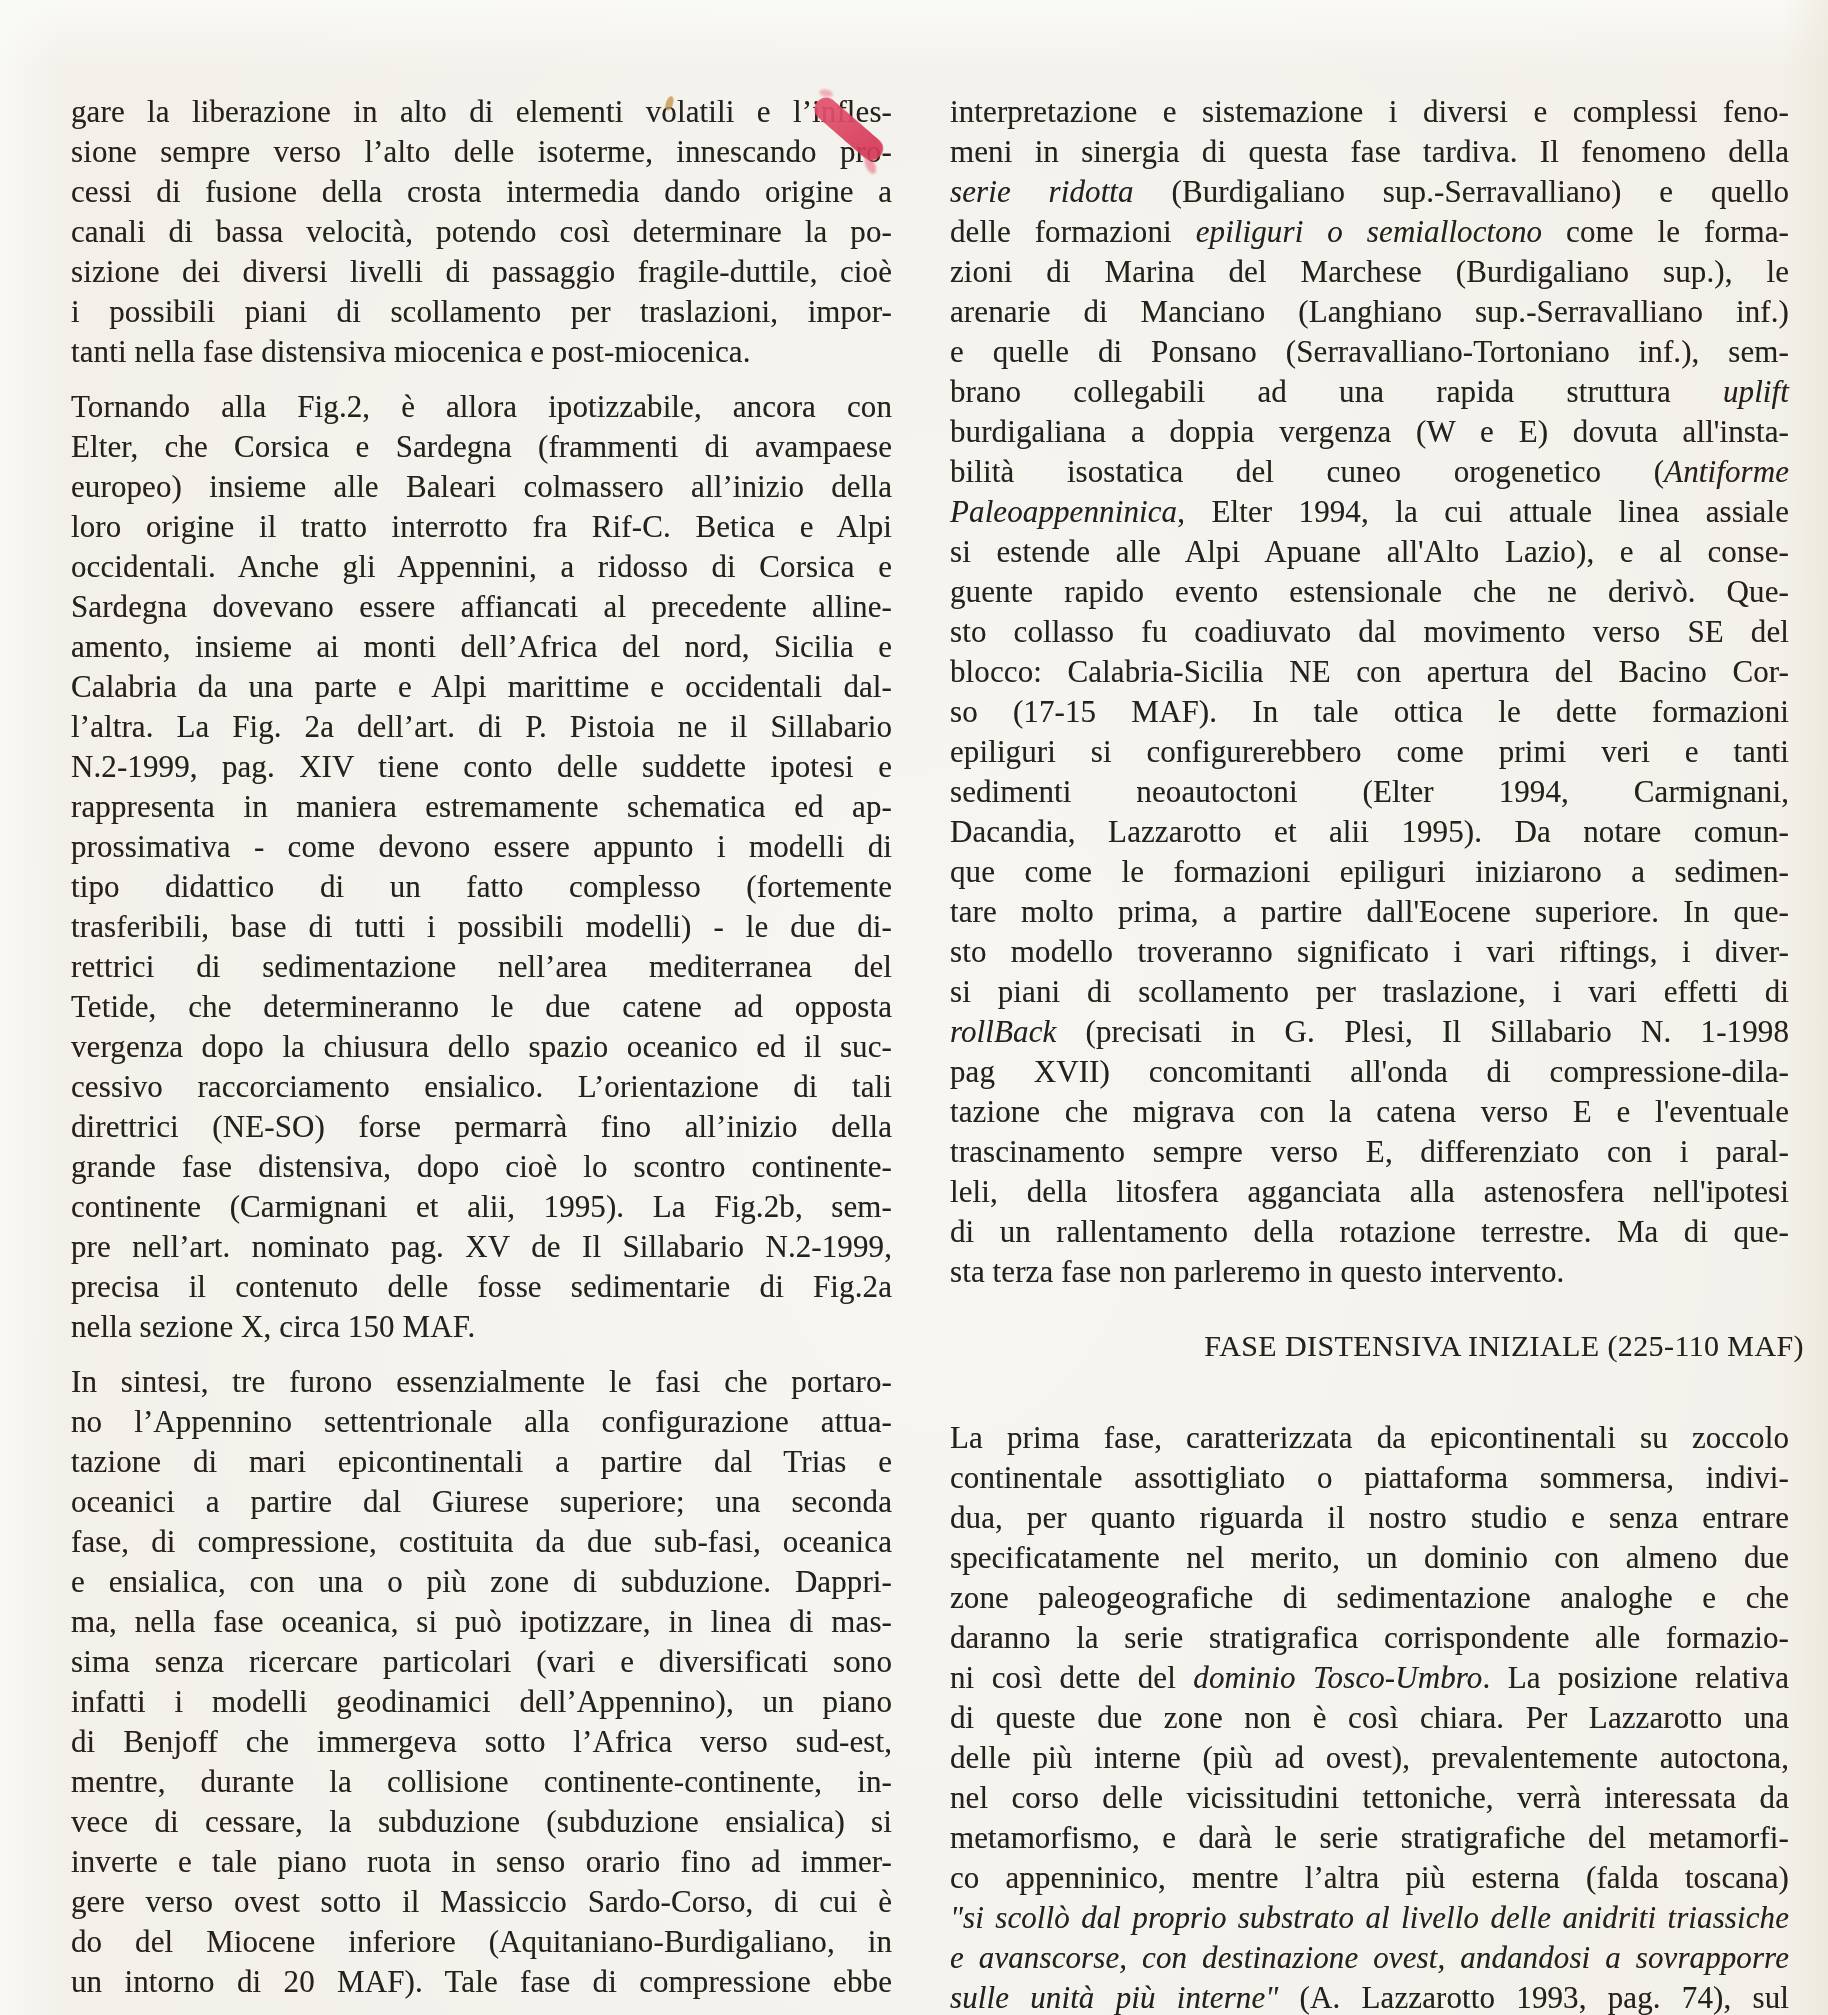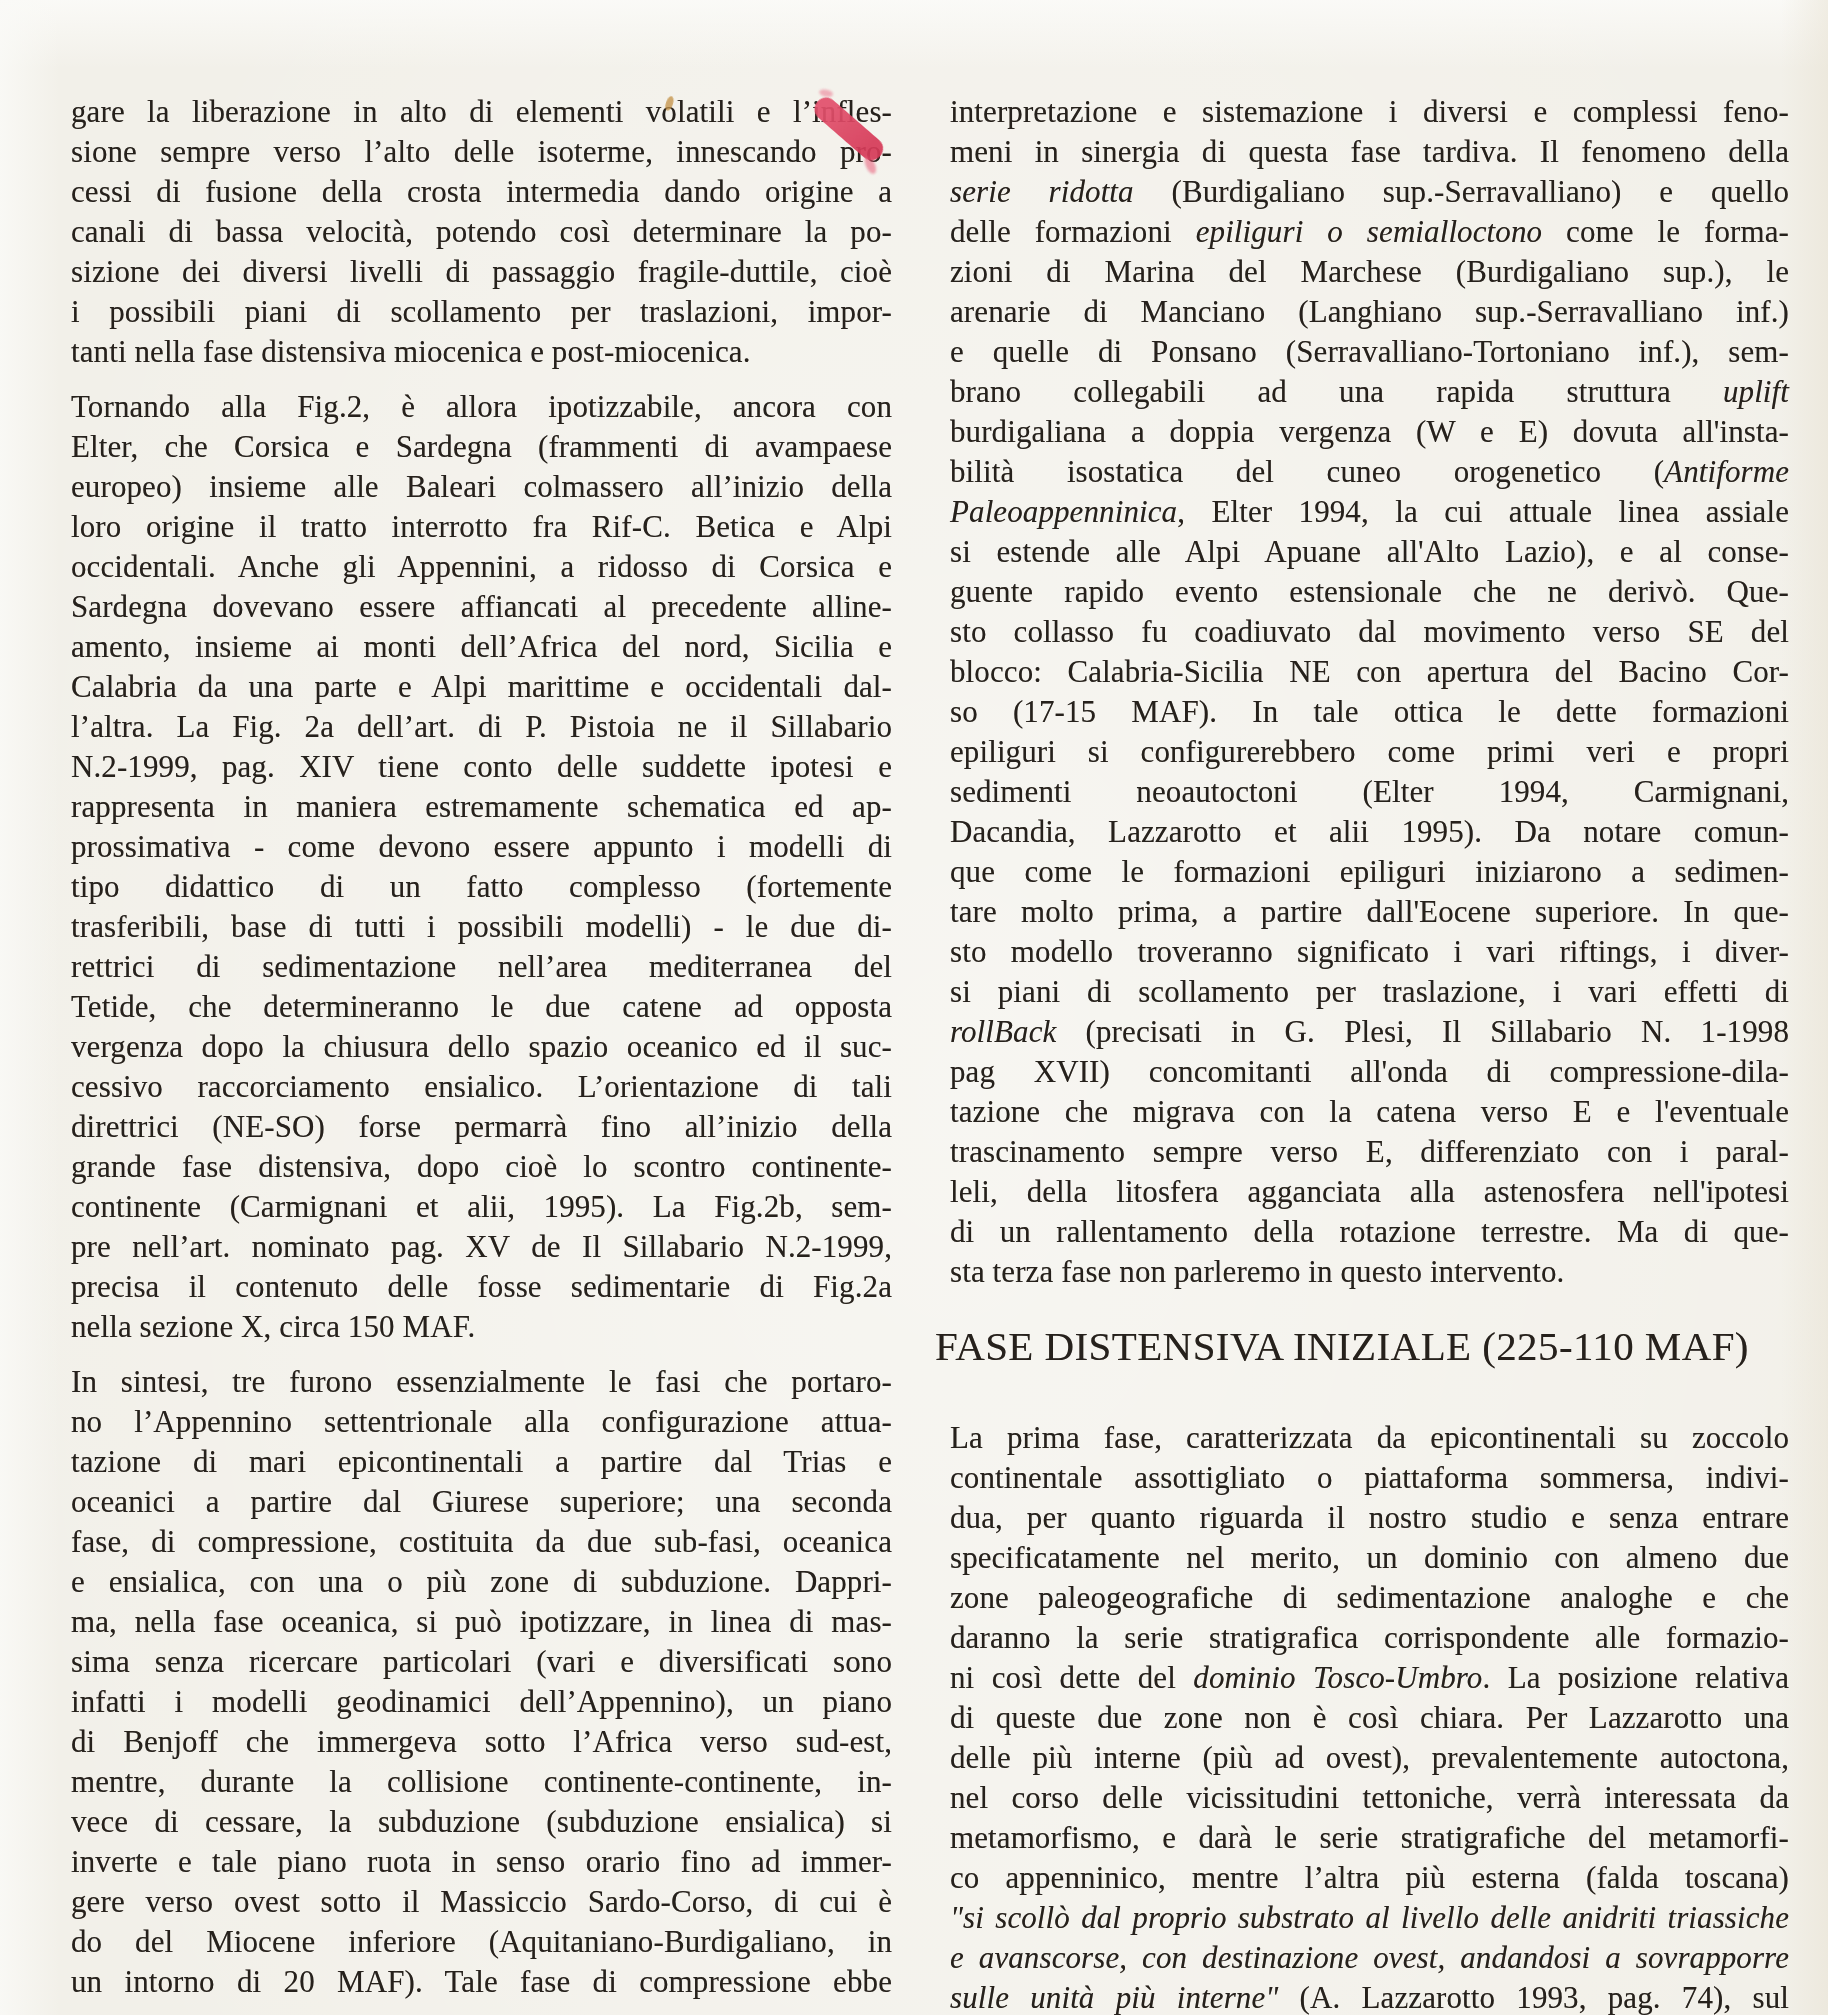--- a/index.html
+++ b/index.html
@@ -30,27 +30,28 @@
     font-size: 31px;
     line-height: 40px;
     text-align: justify;
     text-align-last: justify;
     letter-spacing: 0.1px;
     text-shadow: 0 0 0.4px rgba(45,35,25,0.4);
   }
   .line.last { text-align-last: left; }
   .line i { }
   .heading {
-    font-size: 41px;
+    font-size: 30px;
     font-weight: normal;
     line-height: 40px;
     margin: 34px 0 52px 0;
     white-space: nowrap;
     letter-spacing: 0.4px;
     text-shadow: 0 0 0.4px rgba(45,35,25,0.4);
+    text-align: right;
   }
   
   .red-marker {
     position: absolute;
     left: 825px; top: 93px;
     width: 83px; height: 23.4px;
     border-radius: 11.3px;
     transform: rotate(41deg);
     transform-origin: 0 0;
     filter: blur(0.4px);
@@ -159,21 +160,21 @@
         <div class="line">e quelle di Ponsano (Serravalliano-Tortoniano inf.), sem-</div>
         <div class="line">brano collegabili ad una rapida struttura <i>uplift</i></div>
         <div class="line">burdigaliana a doppia vergenza (W e E) dovuta all'insta-</div>
         <div class="line">bilità isostatica del cuneo orogenetico (<i>Antiforme</i></div>
         <div class="line"><i>Paleoappenninica</i>, Elter 1994, la cui attuale linea assiale</div>
         <div class="line">si estende alle Alpi Apuane all'Alto Lazio), e al conse-</div>
         <div class="line">guente rapido evento estensionale che ne derivò. Que-</div>
         <div class="line">sto collasso fu coadiuvato dal movimento verso SE del</div>
         <div class="line">blocco: Calabria-Sicilia NE con apertura del Bacino Cor-</div>
         <div class="line">so (17-15 MAF). In tale ottica le dette formazioni</div>
-        <div class="line">epiliguri si configurerebbero come primi veri e propri</div>
+        <div class="line">epiliguri si configurerebbero come primi veri e tanti</div>
         <div class="line">sedimenti neoautoctoni (Elter 1994, Carmignani,</div>
         <div class="line">Dacandia, Lazzarotto et alii 1995). Da notare comun-</div>
         <div class="line">que come le formazioni epiliguri iniziarono a sedimen-</div>
         <div class="line">tare molto prima, a partire dall'Eocene superiore. In que-</div>
         <div class="line">sto modello troveranno significato i vari riftings, i diver-</div>
         <div class="line">si piani di scollamento per traslazione, i vari effetti di</div>
         <div class="line"><i>rollBack</i> (precisati in G. Plesi, Il Sillabario N. 1-1998</div>
         <div class="line">pag XVII) concomitanti all'onda di compressione-dila-</div>
         <div class="line">tazione che migrava con la catena verso E e l'eventuale</div>
         <div class="line">trascinamento sempre verso E, differenziato con i paral-</div>

